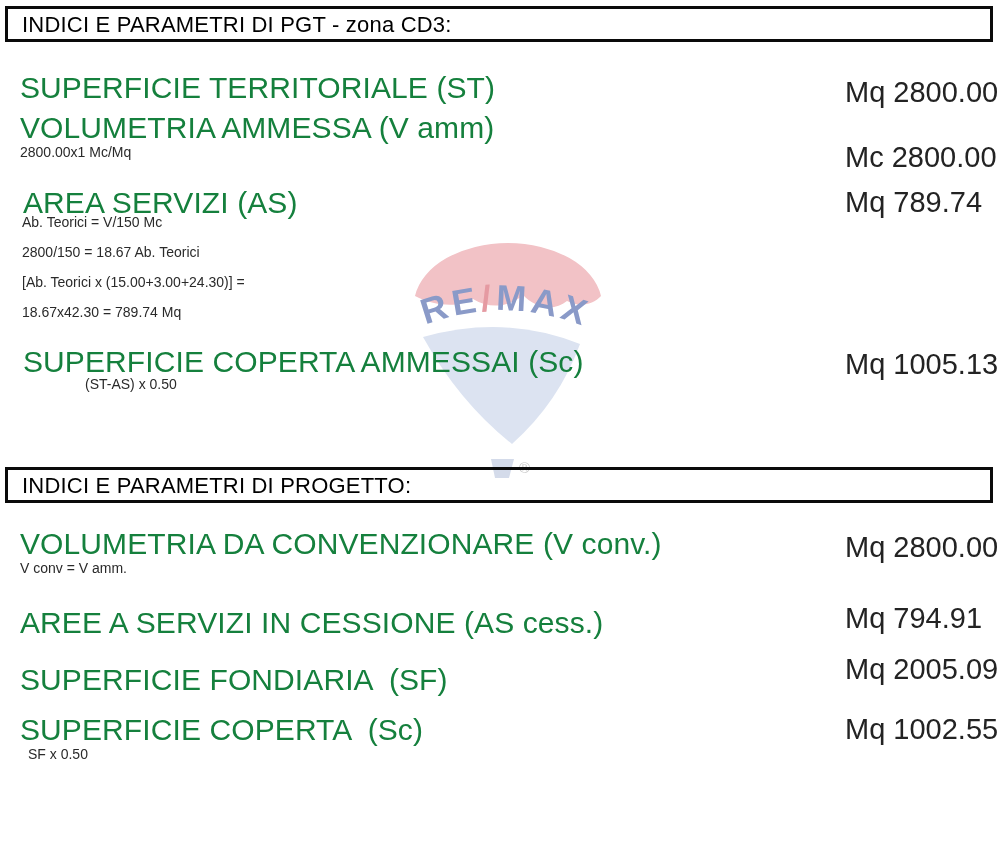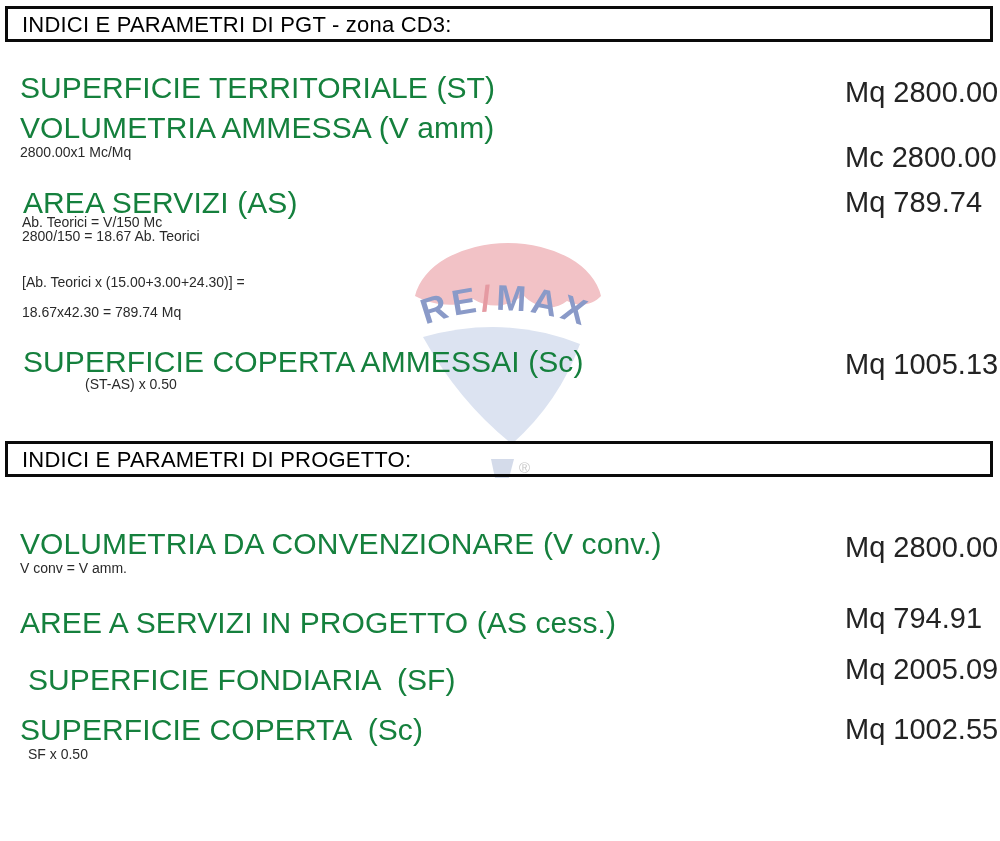--- a/index.html
+++ b/index.html
@@ -58,37 +58,37 @@
 <div class="abs row-label" style="left:20px;top:71px;">SUPERFICIE TERRITORIALE (ST)</div>
 <div class="abs row-value" style="left:845px;top:76px;">Mq 2800.00</div>
 
 <div class="abs row-label" style="left:20px;top:111px;">VOLUMETRIA AMMESSA (V amm)</div>
 <div class="abs row-value" style="left:845px;top:117px;margin-top:24px;">Mc 2800.00</div>
 <div class="abs row-sub" style="left:20px;top:144px;">2800.00x1 Mc/Mq</div>
 
 <div class="abs row-label" style="left:23px;top:186px;">AREA SERVIZI (AS)</div>
 <div class="abs row-value" style="left:845px;top:186px;">Mq 789.74</div>
 <div class="abs row-sub" style="left:22px;top:214px;">Ab. Teorici = V/150 Mc</div>
-<div class="abs row-sub" style="left:22px;top:228px;">2800/150 = 18.67 Ab. Teorici</div>
+<div class="abs row-sub" style="left:22px;top:244px;">2800/150 = 18.67 Ab. Teorici</div>
 <div class="abs row-sub" style="left:22px;top:274px;">[Ab. Teorici x (15.00+3.00+24.30)] =</div>
 <div class="abs row-sub" style="left:22px;top:304px;">18.67x42.30 = 789.74 Mq</div>
 
 <div class="abs row-label" style="left:23px;top:345px;">SUPERFICIE COPERTA AMMESSAI (Sc)</div>
 <div class="abs row-value" style="left:845px;top:348px;">Mq 1005.13</div>
 <div class="abs row-sub" style="left:38px;top:376px;margin-left:47px;">(ST-AS) x 0.50</div>
 
-<div class="header-box" style="top:441px;">
+<div class="header-box" style="top:467px;">
   <div class="header-text">INDICI E PARAMETRI DI PROGETTO:</div>
 </div>
 
 <div class="abs row-label" style="left:20px;top:527px;">VOLUMETRIA DA CONVENZIONARE (V conv.)</div>
 <div class="abs row-value" style="left:845px;top:531px;">Mq 2800.00</div>
 <div class="abs row-sub" style="left:20px;top:560px;">V conv = V amm.</div>
 
-<div class="abs row-label" style="left:20px;top:606px;">AREE A SERVIZI IN PROGETTO (AS cess.)</div>
+<div class="abs row-label" style="left:20px;top:606px;">AREE A SERVIZI IN CESSIONE (AS cess.)</div>
 <div class="abs row-value" style="left:845px;top:602px;">Mq 794.91</div>
 
-<div class="abs row-label" style="left:20px;top:663px;margin-left:8px;">SUPERFICIE FONDIARIA  (SF)</div>
+<div class="abs row-label" style="left:20px;top:663px;">SUPERFICIE FONDIARIA  (SF)</div>
 <div class="abs row-value" style="left:845px;top:653px;">Mq 2005.09</div>
 
 <div class="abs row-label" style="left:20px;top:713px;">SUPERFICIE COPERTA  (Sc)</div>
 <div class="abs row-value" style="left:845px;top:713px;">Mq 1002.55</div>
 <div class="abs row-sub" style="left:28px;top:746px;text-align:right;">SF x 0.50</div>
 
 </body></html>

